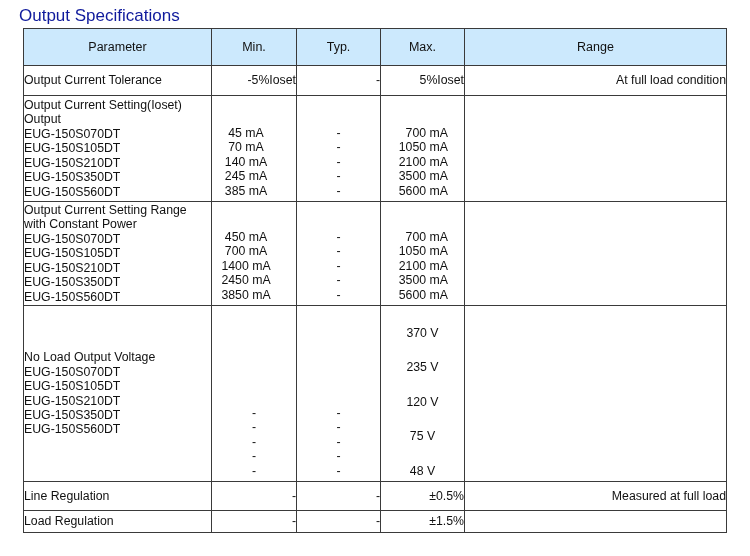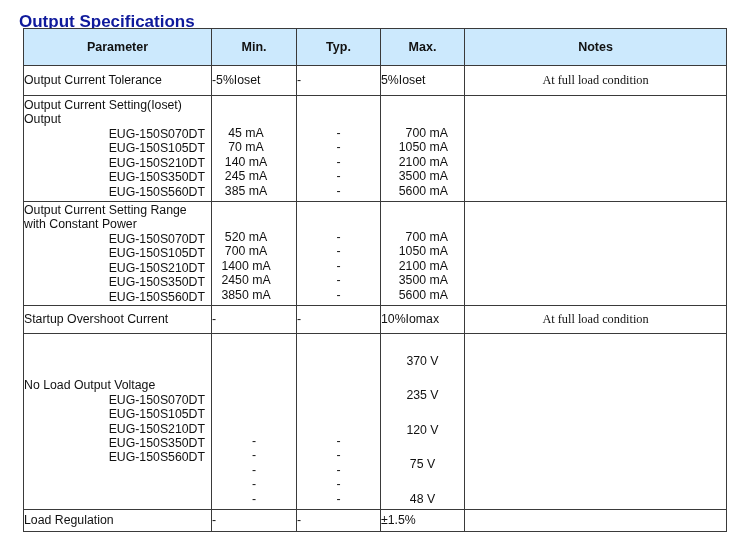--- a/index.html
+++ b/index.html
@@ -1,27 +1,27 @@
 <!DOCTYPE html>
 <html><head>
 <meta charset="utf-8">
 <style>
   html, body { margin: 0; padding: 0; background: #ffffff; }
   body { width: 750px; height: 556px; position: relative; overflow: hidden;
          font-family: "Liberation Sans", sans-serif; color: #111; }
-  .title { position: absolute; left: 19px; top: 12px; font-size: 17px; font-weight: bold;
+  .title { position: absolute; left: 19px; top: 6px; font-size: 17px; font-weight: normal;
            color: #0f1a9c; letter-spacing: 0; }
   table.spec { position: absolute; left: 23px; top: 28px; border-collapse: collapse;
                table-layout: fixed; font-size: 12.3px; line-height: 14.4px; }
   table.spec th, table.spec td { border: 1.5px solid #3a3a3a; padding: 0; vertical-align: middle; }
-  table.spec th { background: #cce9fd; font-weight: bold; height: 36px; text-align: center; font-size: 12.5px; }
+  table.spec th { background: #cce9fd; font-weight: normal; height: 36px; text-align: center; font-size: 12.5px; }
   td.param { padding: 2px 0 2px 8px; text-align: left; }
-  td.c { text-align: left; }
-  td.notes { padding: 2px 6px; text-align: center; font-family: Liberation Serif, serif; }
-  .sub { display: block; text-align: right; padding-right: 6px; }
+  td.c { text-align: right; }
+  td.notes { padding: 2px 6px; text-align: right; }
+  .sub { display: block; text-align: left; padding-right: 6px; }
   .line { display: block; }
   .grp { vertical-align: bottom !important; padding-bottom: 3px !important; }
   .minv { display: block; text-align: center; padding-right: 16px; }
   .maxv { display: block; text-align: right; padding-right: 16px; }
   .dash { display: block; text-align: center; }
   .cen { display: block; text-align: center; margin-top: 20px; }
 </style>
 </head>
 <body>
 
@@ -34,21 +34,21 @@
       <col style="width:84px">
       <col style="width:84px">
       <col style="width:262px">
   </colgroup>
   <thead>
     <tr>
       <th>Parameter</th>
       <th>Min.</th>
       <th>Typ.</th>
       <th>Max.</th>
-      <th>Notes</th>
+      <th>Range</th>
     </tr>
   </thead>
   <tbody>
 
     <tr style="height:30px">
       <td class="param">Output Current Tolerance</td>
       <td class="c">-5%Ioset</td>
       <td class="c">-</td>
       <td class="c">5%Ioset</td>
       <td class="notes">At full load condition</td>
@@ -92,21 +92,21 @@
       <td class="param">
         <span class="line">Output Current Setting Range</span>
         <span class="line">with Constant Power</span>
         <span class="sub">EUG-150S070DT</span>
         <span class="sub">EUG-150S105DT</span>
         <span class="sub">EUG-150S210DT</span>
         <span class="sub">EUG-150S350DT</span>
         <span class="sub">EUG-150S560DT</span>
       </td>
       <td class="grp">
-        <span class="minv">520 mA</span>
+        <span class="minv">450 mA</span>
         <span class="minv">700 mA</span>
         <span class="minv">1400 mA</span>
         <span class="minv">2450 mA</span>
         <span class="minv">3850 mA</span>
       </td>
       <td class="grp">
         <span class="dash">-</span>
         <span class="dash">-</span>
         <span class="dash">-</span>
         <span class="dash">-</span>
@@ -117,27 +117,20 @@
         <span class="maxv">1050 mA</span>
         <span class="maxv">2100 mA</span>
         <span class="maxv">3500 mA</span>
         <span class="maxv">5600 mA</span>
       </td>
       <td class="notes"></td>
     </tr>
 
 
 
-    <tr style="height:28px">
-      <td class="param">Startup Overshoot Current</td>
-      <td class="c">-</td>
-      <td class="c">-</td>
-      <td class="c">10%Iomax</td>
-      <td class="notes">At full load condition</td>
-    </tr>
 
     <tr style="height:92px">
       <td class="param">
         <span class="line">No Load Output Voltage</span>
         <span class="sub">EUG-150S070DT</span>
         <span class="sub">EUG-150S105DT</span>
         <span class="sub">EUG-150S210DT</span>
         <span class="sub">EUG-150S350DT</span>
         <span class="sub">EUG-150S560DT</span>
       </td>
@@ -158,20 +151,27 @@
       <td class="grp">
         <span class="cen">370 V</span>
         <span class="cen">235 V</span>
         <span class="cen">120 V</span>
         <span class="cen">75 V</span>
         <span class="cen">48 V</span>
       </td>
       <td class="notes"></td>
     </tr>
 
+    <tr style="height:29px">
+      <td class="param">Line Regulation</td>
+      <td class="c">-</td>
+      <td class="c">-</td>
+      <td class="c">±0.5%</td>
+      <td class="notes">Measured at full load</td>
+    </tr>
 
     <tr style="height:22px">
       <td class="param">Load Regulation</td>
       <td class="c">-</td>
       <td class="c">-</td>
       <td class="c">±1.5%</td>
       <td class="notes"></td>
     </tr>
   </tbody>
 </table>

